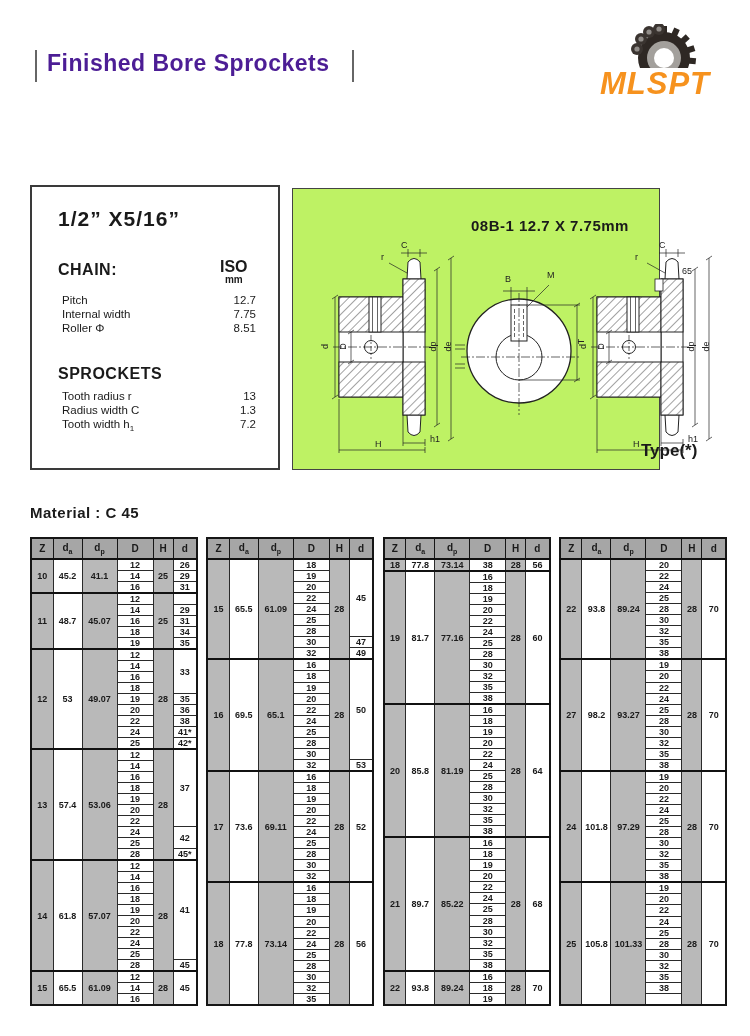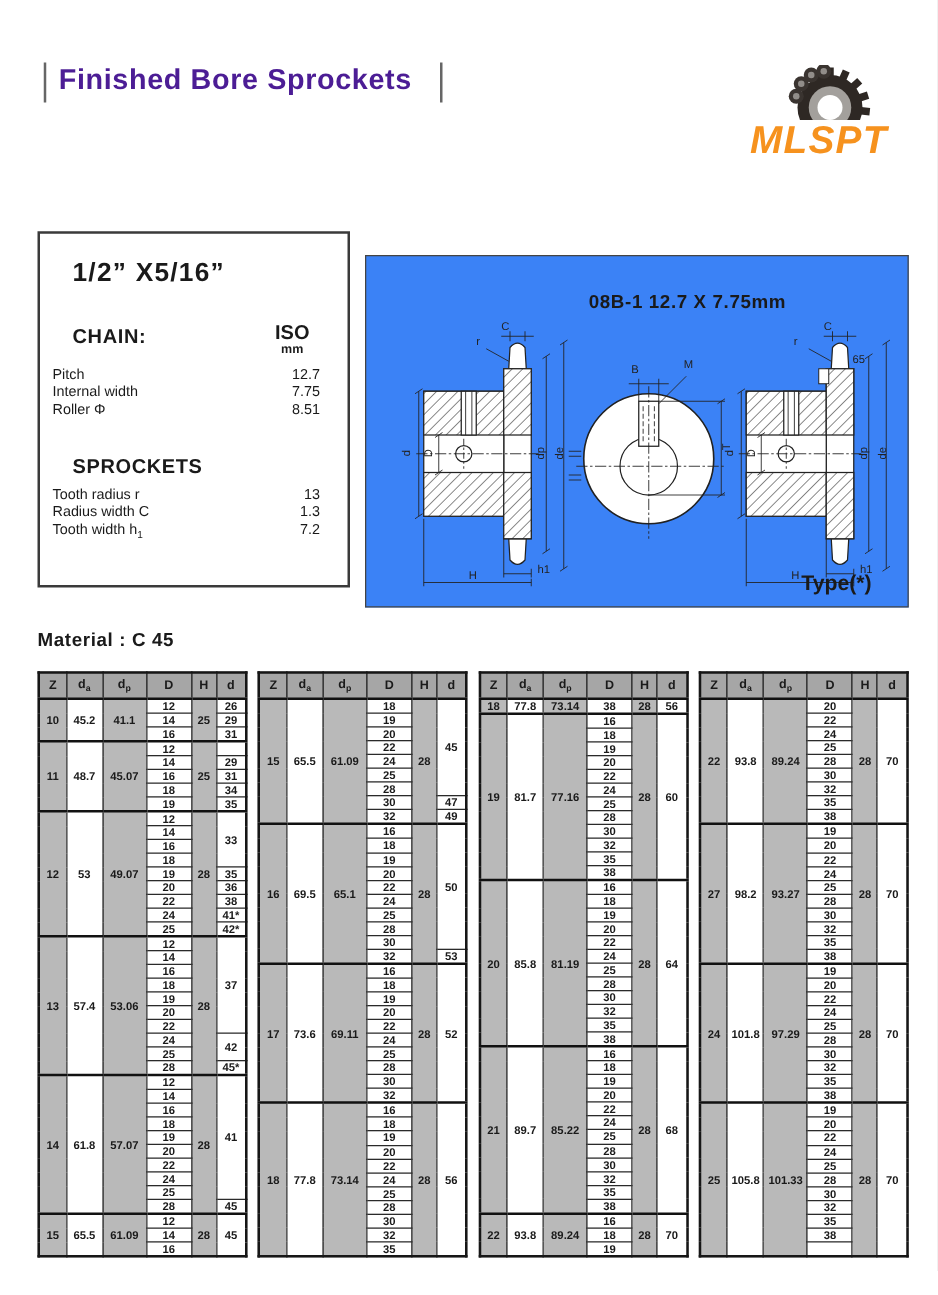--- a/index.html
+++ b/index.html
@@ -3,42 +3,42 @@
 <meta charset="utf-8">
 <style>
   html,body{margin:0;padding:0;background:#e8e8e8;}
   .page{position:relative;width:750px;height:1036px;background:#ffffff;margin:0 auto;
         font-family:"Liberation Sans", sans-serif;color:#1a1a1a;overflow:hidden;}
 
   
   .hbar{position:absolute;width:2px;height:32px;background:#666;}
   .page-title{position:absolute;left:47px;top:50px;margin:0;font-size:23px;font-weight:bold;
               letter-spacing:.5px;color:#4c1d95;text-align:center;}
-  .logo{position:absolute;left:596px;top:52px;width:130px;height:82px;}
+  .logo{position:absolute;left:596px;top:24px;width:130px;height:82px;}
   .logo-text{position:absolute;left:4px;top:42px;font-size:31px;font-weight:bold;font-style:italic;
              letter-spacing:1px;}
 
   
   .spec-box{position:absolute;left:30px;top:185px;width:250px;height:285px;border:2px solid #3a3a3a;
             background:#fff;box-sizing:border-box;}
   .spec-size{position:absolute;left:26px;top:20px;font-size:21px;font-weight:bold;letter-spacing:1px;}
   .spec-chain{position:absolute;left:26px;top:74px;font-size:16px;font-weight:bold;letter-spacing:.5px;}
   .spec-iso{position:absolute;left:188px;top:72px;text-align:center;line-height:1;}
   .spec-iso .iso{font-size:16px;font-weight:bold;}
   .spec-iso .mm{font-size:10px;font-weight:bold;}
-  .spec-rows{position:absolute;left:10px;right:22px;}
+  .spec-rows{position:absolute;left:30px;right:22px;}
   .spec-rows.chain{top:106px;}
   .spec-rows.spr{top:202px;}
   .srow{display:flex;justify-content:space-between;font-size:11.5px;line-height:14px;}
   .spec-sprockets{position:absolute;left:26px;top:166px;font-size:16px;font-weight:bold;letter-spacing:.5px;margin-top:12px;}
   sub{font-size:70%;}
 
   
-  .diagram-box{position:absolute;left:292px;top:204px;width:435px;height:282px;border:1.5px solid #444;
-               background:#3b82f6;box-sizing:border-box;}
+  .diagram-box{position:absolute;left:292px;top:188px;width:368px;height:282px;border:1.5px solid #444;
+               background:#bef264;box-sizing:border-box;}
   .diagram-title{position:absolute;left:178px;top:28px;font-size:15px;font-weight:bold;letter-spacing:.5px;}
   .drawing{position:absolute;}
   .drawing svg{display:block;}
   .dlabel{position:absolute;font-size:9px;line-height:1;color:#222;white-space:nowrap;}
   .rot{transform:rotate(-90deg);transform-origin:center;}
   .type-caption{position:absolute;left:348px;top:252px;font-size:17px;font-weight:bold;}
 
   
   .material{position:absolute;left:30px;top:504px;font-size:15px;font-weight:bold;letter-spacing:.5px;}
   .tables-row{position:absolute;left:30px;top:537px;width:697px;display:flex;justify-content:space-between;}

